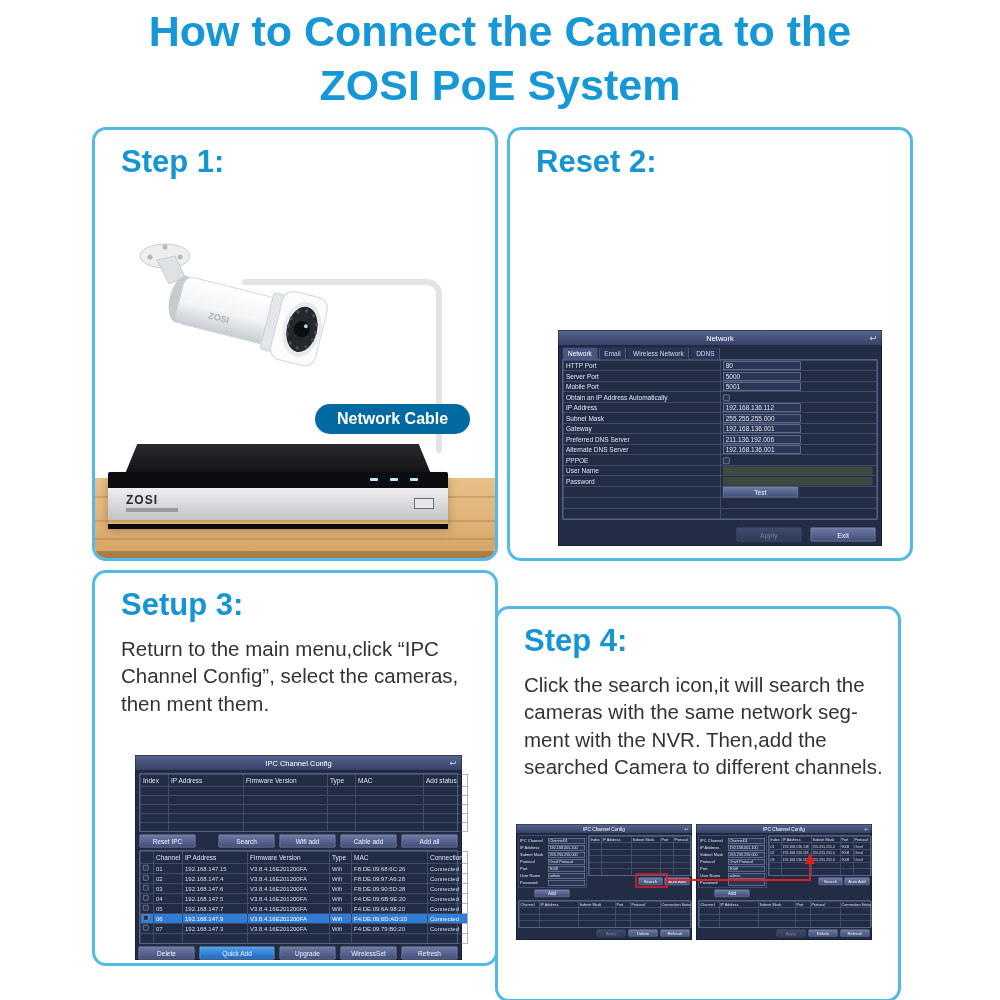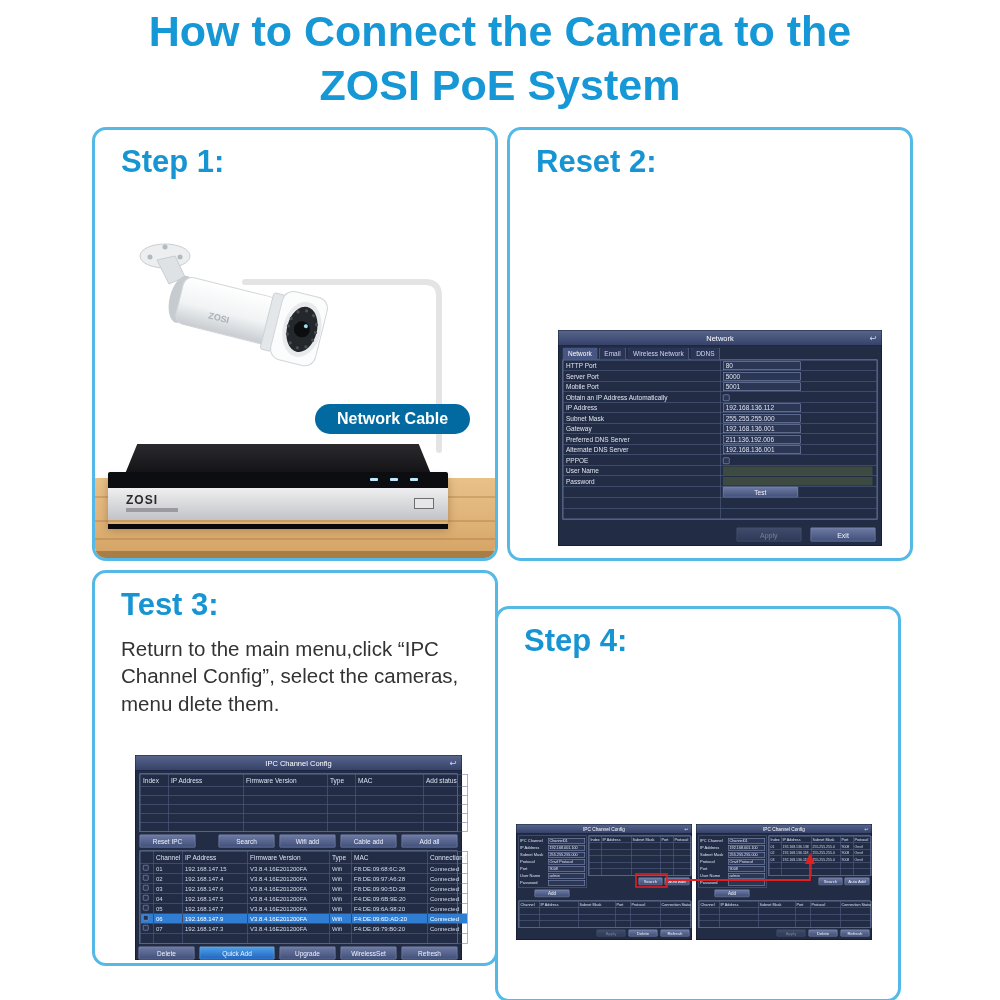--- a/index.html
+++ b/index.html
@@ -279,24 +279,24 @@
           <div class="net-bottom">
             <button class="ui-btn btn-dim">Apply</button>
             <button class="ui-btn">Exit</button>
           </div>
         </div>
       </div>
     </div>
   </div>
 
   <div class="card" id="card3">
-    <div class="step-heading">Test 3:</div>
+    <div class="step-heading">Setup 3:</div>
     <div class="step-body">Return to the main menu,click “IPC
 Channel Config”, select the cameras,
-menu dlete them.</div>
+then ment them.</div>
 
     <div id="ipc-dlg">
       <div class="scalehalf">
         <div class="ui">
           <div class="ui-title">
             <span>IPC Channel Config</span>
             <span class="ui-back">↩</span>
           </div>
           <div class="ipc-pad">
             <table class="ui-tbl t3">
@@ -480,20 +480,24 @@
               <button class="ui-btn">WirelessSet</button>
               <button class="ui-btn">Refresh</button>
             </div>
         </div>
       </div>
     </div>
   </div>
 
   <div class="card" id="card4">
     <div class="step-heading">Step 4:</div>
+    <div class="step-body">Click the search icon,it will search the
+cameras with the same network seg-
+ment with the NVR. Then,add the
+searched Camera to different channels.</div>
 
     <div class="mini-wrap" id="mini-left">
       <div class="scalehalf">
         <div class="ui mini">
           <div class="ui-title m-title">
             <span>IPC Channel Config</span>
             <span class="ui-back">↩</span>
           </div>
           <div class="mform">
   <div class="mrow">

